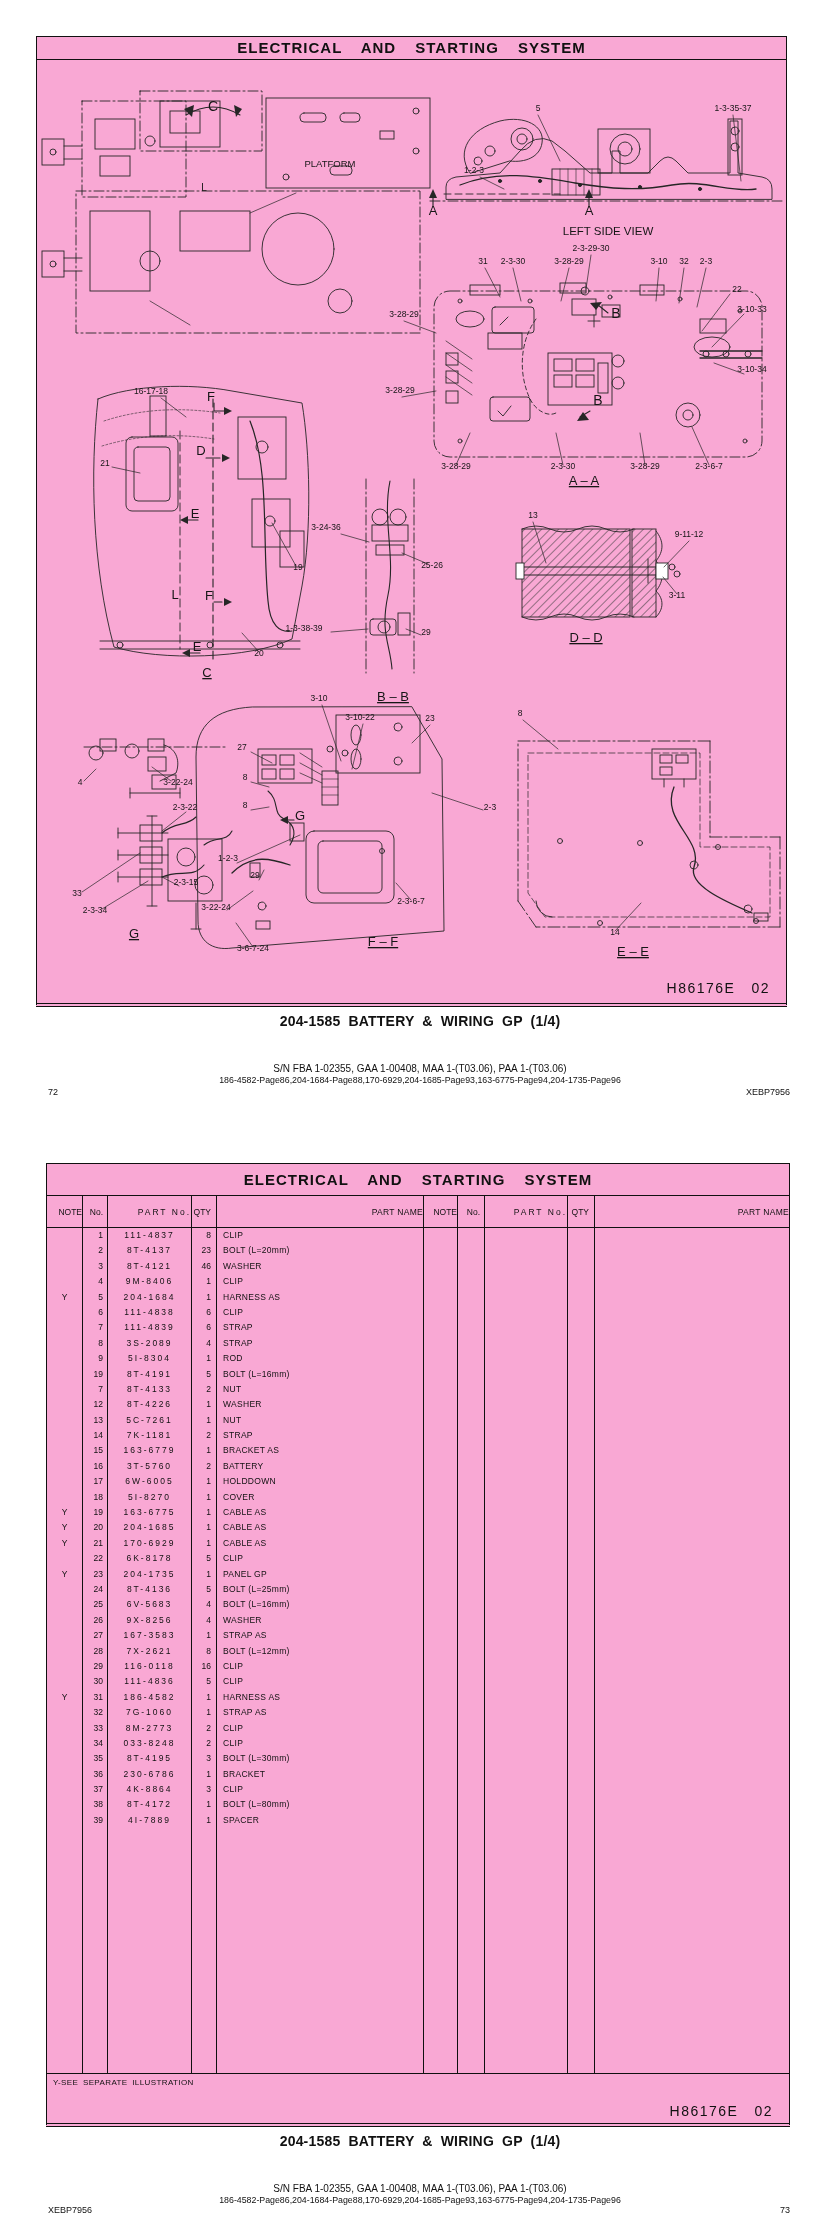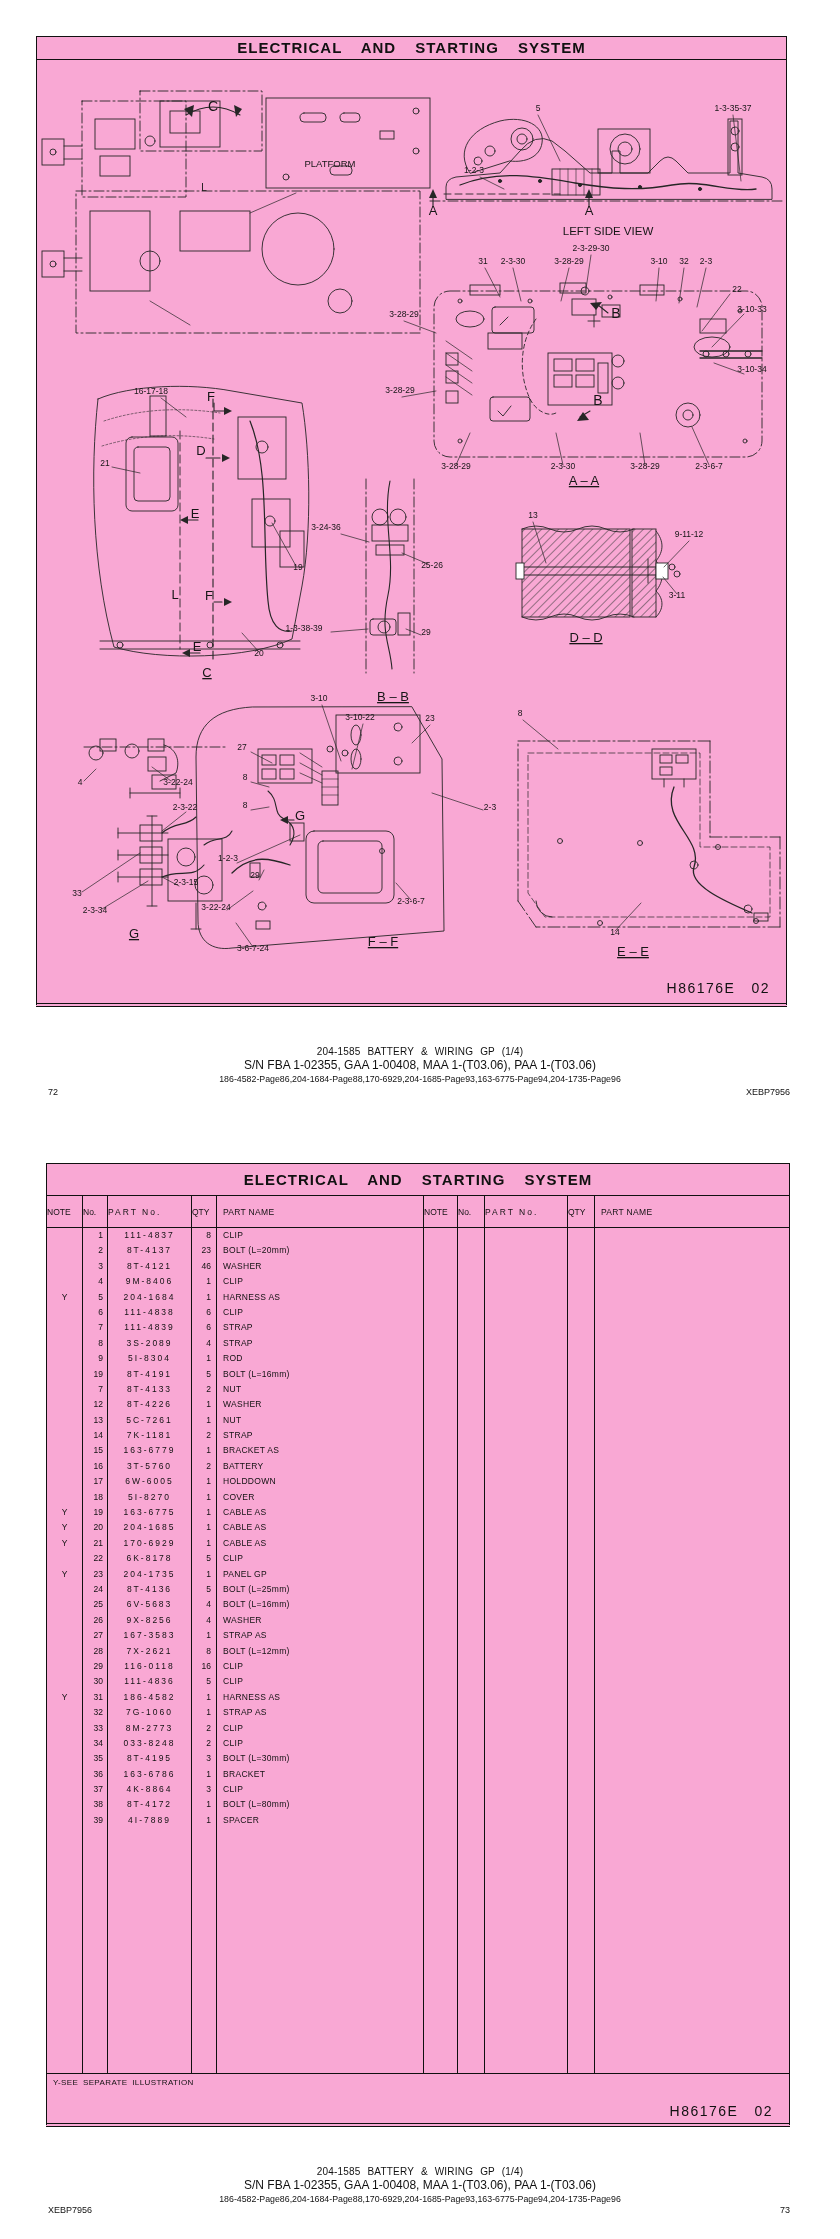--- a/index.html
+++ b/index.html
@@ -7,29 +7,29 @@
   .page{position:absolute;border:1.6px solid #111;border-bottom:4px double #111;background:#f9a8d4;box-sizing:border-box;}
   #page1{left:36px;top:36px;width:751px;height:971px;}
   #page2{left:46px;top:1163px;width:744px;height:964px;}
   .ptitle{border-bottom:1.6px solid #111;text-align:center;font-weight:bold;font-size:15px;letter-spacing:1px;word-spacing:14px;white-space:nowrap;overflow:hidden;}
   #page1 .ptitle{height:22px;line-height:22px;}
   #page2 .ptitle{height:31px;line-height:31px;}
   svg text{font-family:"Liberation Sans",sans-serif;fill:#161616;}
   .docmark{position:absolute;bottom:7px;right:16px;font-size:14px;letter-spacing:1.5px;white-space:nowrap;}
   .docmark .rev{margin-left:16px;}
   .caption{position:absolute;width:100%;text-align:center;line-height:1.3;}
-  .caption .l1{font-size:10px;font-weight:normal;word-spacing:4px;letter-spacing:.2px;margin-top:33px;}
-  .caption .l2{font-size:12px;}
+  .caption .l1{font-size:14px;font-weight:bold;word-spacing:4px;letter-spacing:.2px;}
+  .caption .l2{font-size:10px;margin-top:32px;}
   .caption .l3{font-size:8.8px;}
   .pfoot{position:absolute;width:100%;font-size:9px;}
   .pfoot .fl{position:absolute;left:48px;top:0;}
   .pfoot .fr{position:absolute;right:50px;top:0;}
   .t-grid{display:grid;grid-template-columns:36px 25px 84px 25px 207px 34px 27px 83px 27px auto;box-sizing:border-box;}
   #thead{height:32px;border-bottom:1.6px solid #111;}
-  #thead .c{line-height:32px;font-size:8.5px;text-align:left;}
+  #thead .c{line-height:32px;font-size:8.5px;text-align:right;}
   #tbody{height:845px;grid-template-rows:repeat(39,15.4px) 1fr;}
   #tbody .c{font-size:8.5px;line-height:15.5px;white-space:nowrap;overflow:hidden;}
   .c{border-right:1px solid #111;box-sizing:border-box;}
   .c.last{border-right:none;}
   .c.note{text-align:center;}
   .c.no{text-align:right;padding-right:4px;}
   .c.pn{text-align:center;letter-spacing:2px;}
   .c.qty{text-align:right;padding-right:5px;}
   .c.nm{padding-left:6px;letter-spacing:.3px;}
   #footstrip{position:relative;height:52px;border-top:1.6px solid #111;}
@@ -730,21 +730,21 @@
       <div class="c pn">8T-4195</div>
       <div class="c qty">3</div>
       <div class="c nm">BOLT (L=30mm)</div>
       <div class="c note"></div>
       <div class="c no"></div>
       <div class="c pn"></div>
       <div class="c qty"></div>
       <div class="c nm last"></div>
       <div class="c note"></div>
       <div class="c no">36</div>
-      <div class="c pn">163-6786</div>
+      <div class="c pn">230-6786</div>
       <div class="c qty">1</div>
       <div class="c nm">BRACKET</div>
       <div class="c note"></div>
       <div class="c no"></div>
       <div class="c pn"></div>
       <div class="c qty"></div>
       <div class="c nm last"></div>
       <div class="c note"></div>
       <div class="c no">37</div>
       <div class="c pn">4K-8864</div>

